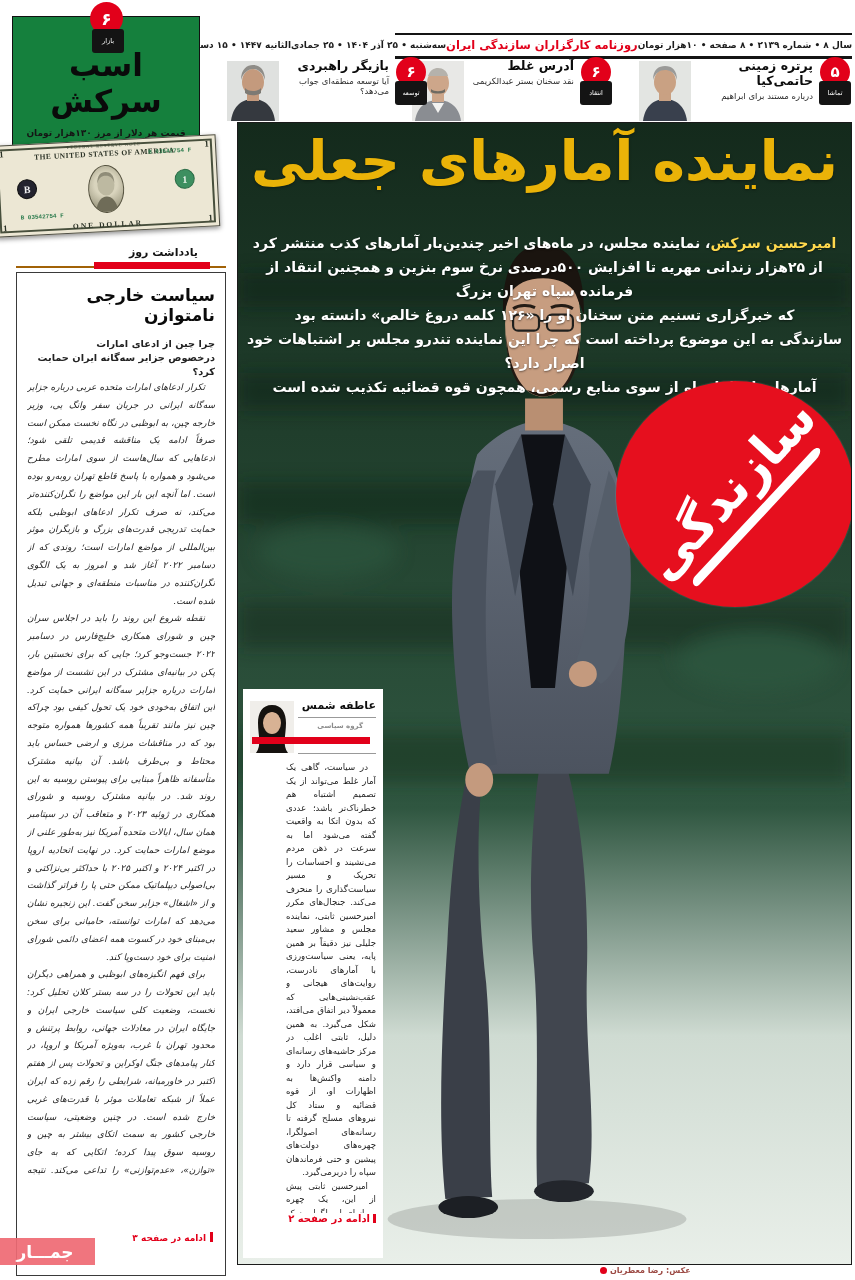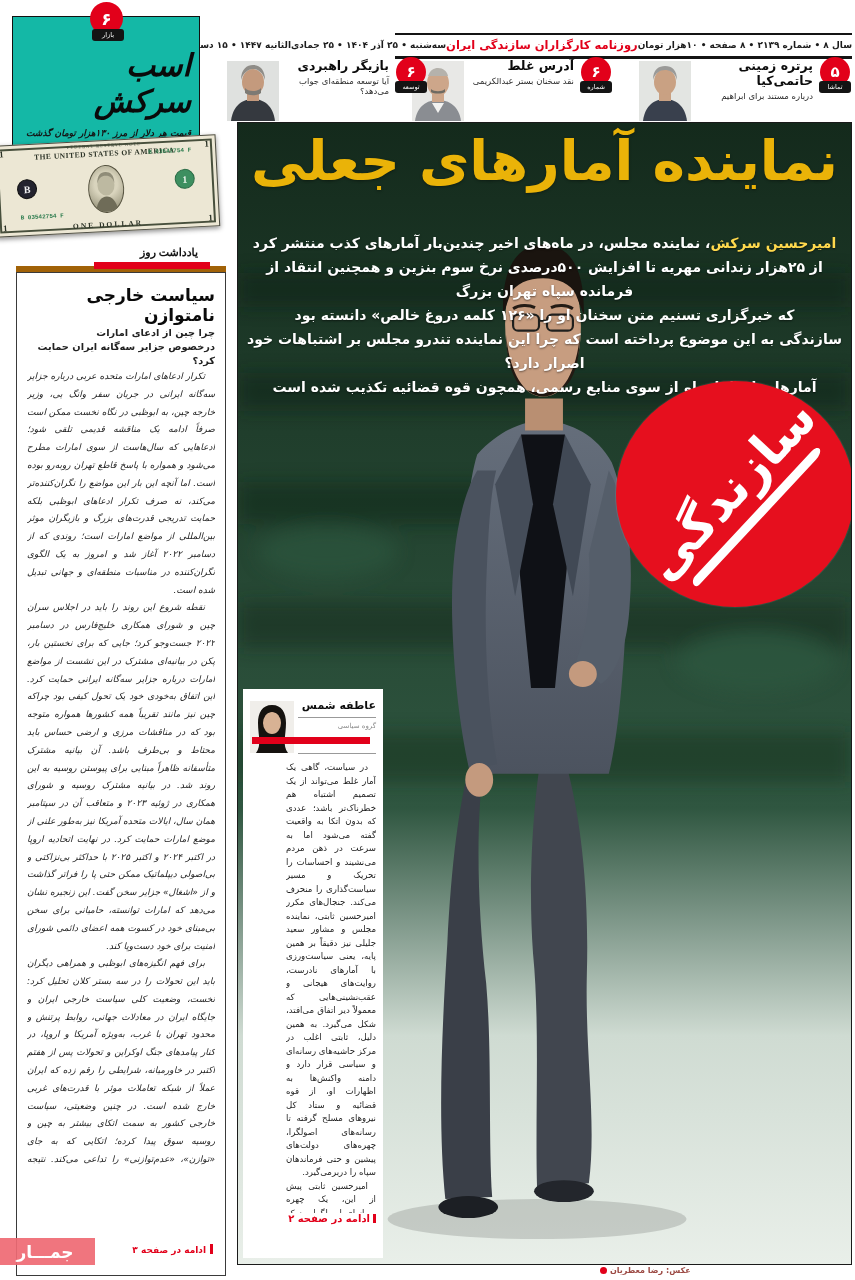--- a/index.html
+++ b/index.html
@@ -21,36 +21,36 @@
   .mast-brand { font-size:11.5px; font-weight:bold; color:#e2001a; white-space:nowrap; }
   
   .badge { position:relative; width:34px; height:46px; flex:0 0 34px; }
   .badge-circle {
     position:absolute; top:0; right:1px; width:30px; height:30px; border-radius:50%;
     background:#e2001a; color:#fff; font-size:15px; font-weight:bold;
     display:flex; align-items:center; justify-content:center;
   }
   .badge-label {
     position:absolute; top:24px; right:0px; min-width:32px; text-align:center;
-    background:#141414; color:#fff; font-size:6.5px; padding:2px 4px; border-radius:3px;
+    background:#141414; color:#fff; font-size:6.5px; padding:8px 4px; border-radius:3px;
     white-space:nowrap;
   }
   
   .teaser { position:absolute; top:57px; height:64px; display:flex; gap:4px; align-items:flex-start; }
   .teaser-1 { right:4px;   width:212px; }
   .teaser-2 { right:243px; width:200px; }
   .teaser-3 { right:428px; width:200px; }
   .teaser-text { flex:1; padding-top:1px; text-align:right; }
   .teaser-title { font-size:12.5px; font-weight:bold; color:#0b0b0b; line-height:15px; }
   .teaser-sub { font-size:8.5px; color:#2c2c2c; margin-top:3px; line-height:10px; }
   .teaser-photo { flex:0 0 52px; height:60px; margin-top:4px; }
   
   .market-box {
     position:absolute; left:12px; top:16px; width:188px; height:205px;
-    border:1.5px solid #111; background:#14b8a6; padding:30px 8px 0 8px; text-align:right;font-style:italic;
+    border:1.5px solid #111; background:#15803d; padding:30px 8px 0 8px; text-align:center;
   }
   .market-badge { position:absolute; left:88px; top:2px; width:36px; height:48px; z-index:6; }
   .market-badge .badge-circle { width:33px; height:33px; font-size:17px; right:1px; }
   .market-badge .badge-label { top:27px; }
   .market-title { font-size:31px; font-weight:900; color:#0a0a0a; letter-spacing:-1px; }
   .market-sub { font-size:9px; font-weight:bold; line-height:13.5px; margin-top:8px; white-space:pre-line; color:#151515; }
   
   .dollar {
     position:absolute; left:-6px; top:140px; width:224px; height:92px; z-index:5;
     background:#ece7d4; border:1px solid #4a4a40; transform:rotate(-3deg);
@@ -66,40 +66,40 @@
   .dollar-serial.tr { top:10px; right:24px; }
   .dollar-serial.bl { bottom:14px; left:24px; }
   .dollar-seal { position:absolute; width:20px; height:20px; border-radius:50%; display:flex; align-items:center; justify-content:center; font-weight:bold; }
   .dollar-seal.left { left:22px; top:34px; background:#23232e; color:#efefef; font-size:10px; border:1px solid #111; }
   .dollar-seal.right { right:22px; top:32px; background:#3d8f60; color:#e8f3ea; font-size:10px; border:1px solid #2a6b46; }
   .dollar-one { position:absolute; bottom:2px; left:0; right:0; text-align:center; font-size:7.5px; font-weight:bold; letter-spacing:2px; color:#2c3327; }
   .dollar-corner { position:absolute; font-size:9px; font-weight:bold; color:#2c3327; direction:ltr; }
   .dollar-corner.tl { top:3px; left:6px; } .dollar-corner.tr2 { top:3px; right:6px; }
   .dollar-corner.bl2 { bottom:3px; left:6px; } .dollar-corner.br { bottom:3px; right:6px; }
   
-  .note-kicker { position:absolute; left:16px; top:246px; width:210px; text-align:left; border-bottom:7px solid #a16207; padding-bottom:20px;font-family:Liberation Serif, serif; }
+  .note-kicker { position:absolute; left:16px; top:246px; width:210px; text-align:left; border-bottom:2px solid #a16207; padding-bottom:20px; }
   .note-kicker span { position:absolute; right:28px; top:0; font-size:11px; font-weight:bold; color:#131313; }
   .kicker-bar { position:absolute; left:94px; top:262px; width:116px; height:7px; background:#e2001a; z-index:2; }
   .note-box {
     position:absolute; left:16px; top:272px; width:210px; height:1004px;
     border:1px solid #3a3a3a; background:#fff; padding:12px 10px 0 10px; overflow:hidden;
   }
   .note-title { font-size:17px; font-weight:900; text-align:right; color:#0a0a0a; }
-  .note-sub { font-size:9.8px; font-weight:bold; line-height:14px; margin-top:1px; text-align:right; white-space:pre-line; color:#222; }
+  .note-sub { font-size:9.8px; font-weight:bold; line-height:14px; margin-top:12px; text-align:right; white-space:pre-line; color:#222; }
   .author-block { position:relative; height:86px; margin-top:10px; }
   .author-photo { position:absolute; left:26px; top:6px; width:48px; height:58px; }
   .author-photo svg { width:100%; height:100%; }
   .author-name { position:absolute; right:2px; top:10px; font-size:11px; font-weight:bold; color:#111; }
   .author-line { position:absolute; right:0; left:78px; top:28px; border-top:1px solid #999; }
   .author-role { position:absolute; right:2px; top:34px; font-size:7.5px; color:#8a8a8a; }
   .author-bar { position:absolute; right:12px; left:6px; top:52px; height:7px; background:#e2001a; }
   .author-line2 { position:absolute; right:0; left:78px; top:70px; border-top:1px solid #999; }
   .note-body { height:800px; overflow:hidden; font-size:9px; line-height:17.8px; text-align:justify; color:#1d1d1d;font-style:italic; }
   .note-body p { text-indent:10px; }
-  .continue { position:absolute; bottom:20px; right:12px; font-size:9px; font-weight:bold; color:#e2001a; }
+  .continue { position:absolute; bottom:32px; right:12px; font-size:9px; font-weight:bold; color:#e2001a; }
   .continue .pipe { display:inline-block; width:3px; height:10px; background:#e2001a; margin-left:4px; vertical-align:-1px; }
   
   .watermark {
     position:absolute; left:-5px; top:1238px; width:100px; height:27px;
     background:#ef6a74; opacity:.92; color:#fff; font-weight:800; font-size:17px;
     display:flex; align-items:center; justify-content:center; letter-spacing:2px; z-index:30;
   }
   
   .photo {
     position:absolute; left:237px; right:3px; top:122px; height:1143px;
@@ -125,21 +125,21 @@
   
   .report {
     position:absolute; left:5px; top:566px; width:140px; bottom:6px; z-index:4;
     background:#fff; padding:6px 7px 0 7px; overflow:hidden;
   }
   .report-head { position:relative; height:66px; }
   .report-photo { position:absolute; left:0px; top:6px; width:44px; height:52px; }
   .report-photo svg { width:100%; height:100%; }
   .report-name { position:absolute; right:0; top:4px; font-size:11px; font-weight:bold; color:#0d0d0d; }
   .report-line { position:absolute; right:0; left:48px; top:22px; border-top:1px solid #999; }
-  .report-role { position:absolute; right:0; top:27px; font-size:7px; color:#8a8a8a; }
+  .report-role { position:absolute; right:13px; top:27px; font-size:7px; color:#8a8a8a;font-weight:bold; }
   .report-bar { position:absolute; right:6px; left:2px; top:42px; height:7px; background:#e2001a; }
   .report-line2 { position:absolute; right:0; left:48px; top:58px; border-top:1px solid #999; }
   .report-body { height:452px; overflow:hidden; font-size:8.6px; line-height:13.5px; text-align:justify; color:#1d1d1d;margin-left:36px; }
   .report-body p { text-indent:8px; }
   .report-continue { font-size:10px; font-weight:bold; color:#e2001a; }
   .report-continue .pipe { display:inline-block; width:3px; height:9px; background:#e2001a; margin-left:3px; vertical-align:-1px; }
   
   .photo-credit {
     position:absolute; left:600px; top:1266px; font-size:8px; font-weight:bold; color:#9c4a44;
     display:flex; align-items:center; gap:3px; z-index:6;
@@ -175,21 +175,21 @@
           <path d="M4 60 C6 44 16 38 26 38 C36 38 46 44 48 60 Z" fill="#39404d"></path>
           <rect x="20" y="30" width="12" height="10" fill="#c9a183"></rect>
           <ellipse cx="26" cy="21" rx="11" ry="13" fill="#c9a183"></ellipse>
           <path d="M14 19 C14 8 20 5 26 5 C33 5 38 9 38 19 C36 11 30 9 26 9 C21 9 16 12 14 19 Z" fill="#9a9a98"></path>
         </svg>
     </div>
   </div>
   <div class="teaser teaser-2">
     <div class="badge">
       <div class="badge-circle">۶</div>
-      <div class="badge-label">شماره</div>
+      <div class="badge-label">انتقاد</div>
     </div>
     <div class="teaser-text">
       <div class="teaser-title">آدرس غلط</div>
       <div class="teaser-sub">نقد سخنان بستر عبدالکریمی</div>
     </div>
     <div class="teaser-photo">
       <svg class="thumb" viewBox="0 0 52 60">
           <rect width="52" height="60" fill="#e8e8e6"></rect>
           <path d="M3 60 C5 45 15 39 26 39 C37 39 47 45 49 60 Z" fill="#8a8d92"></path>
           <path d="M20 42 L32 42 L26 52 Z" fill="#f2f2f0"></path>

